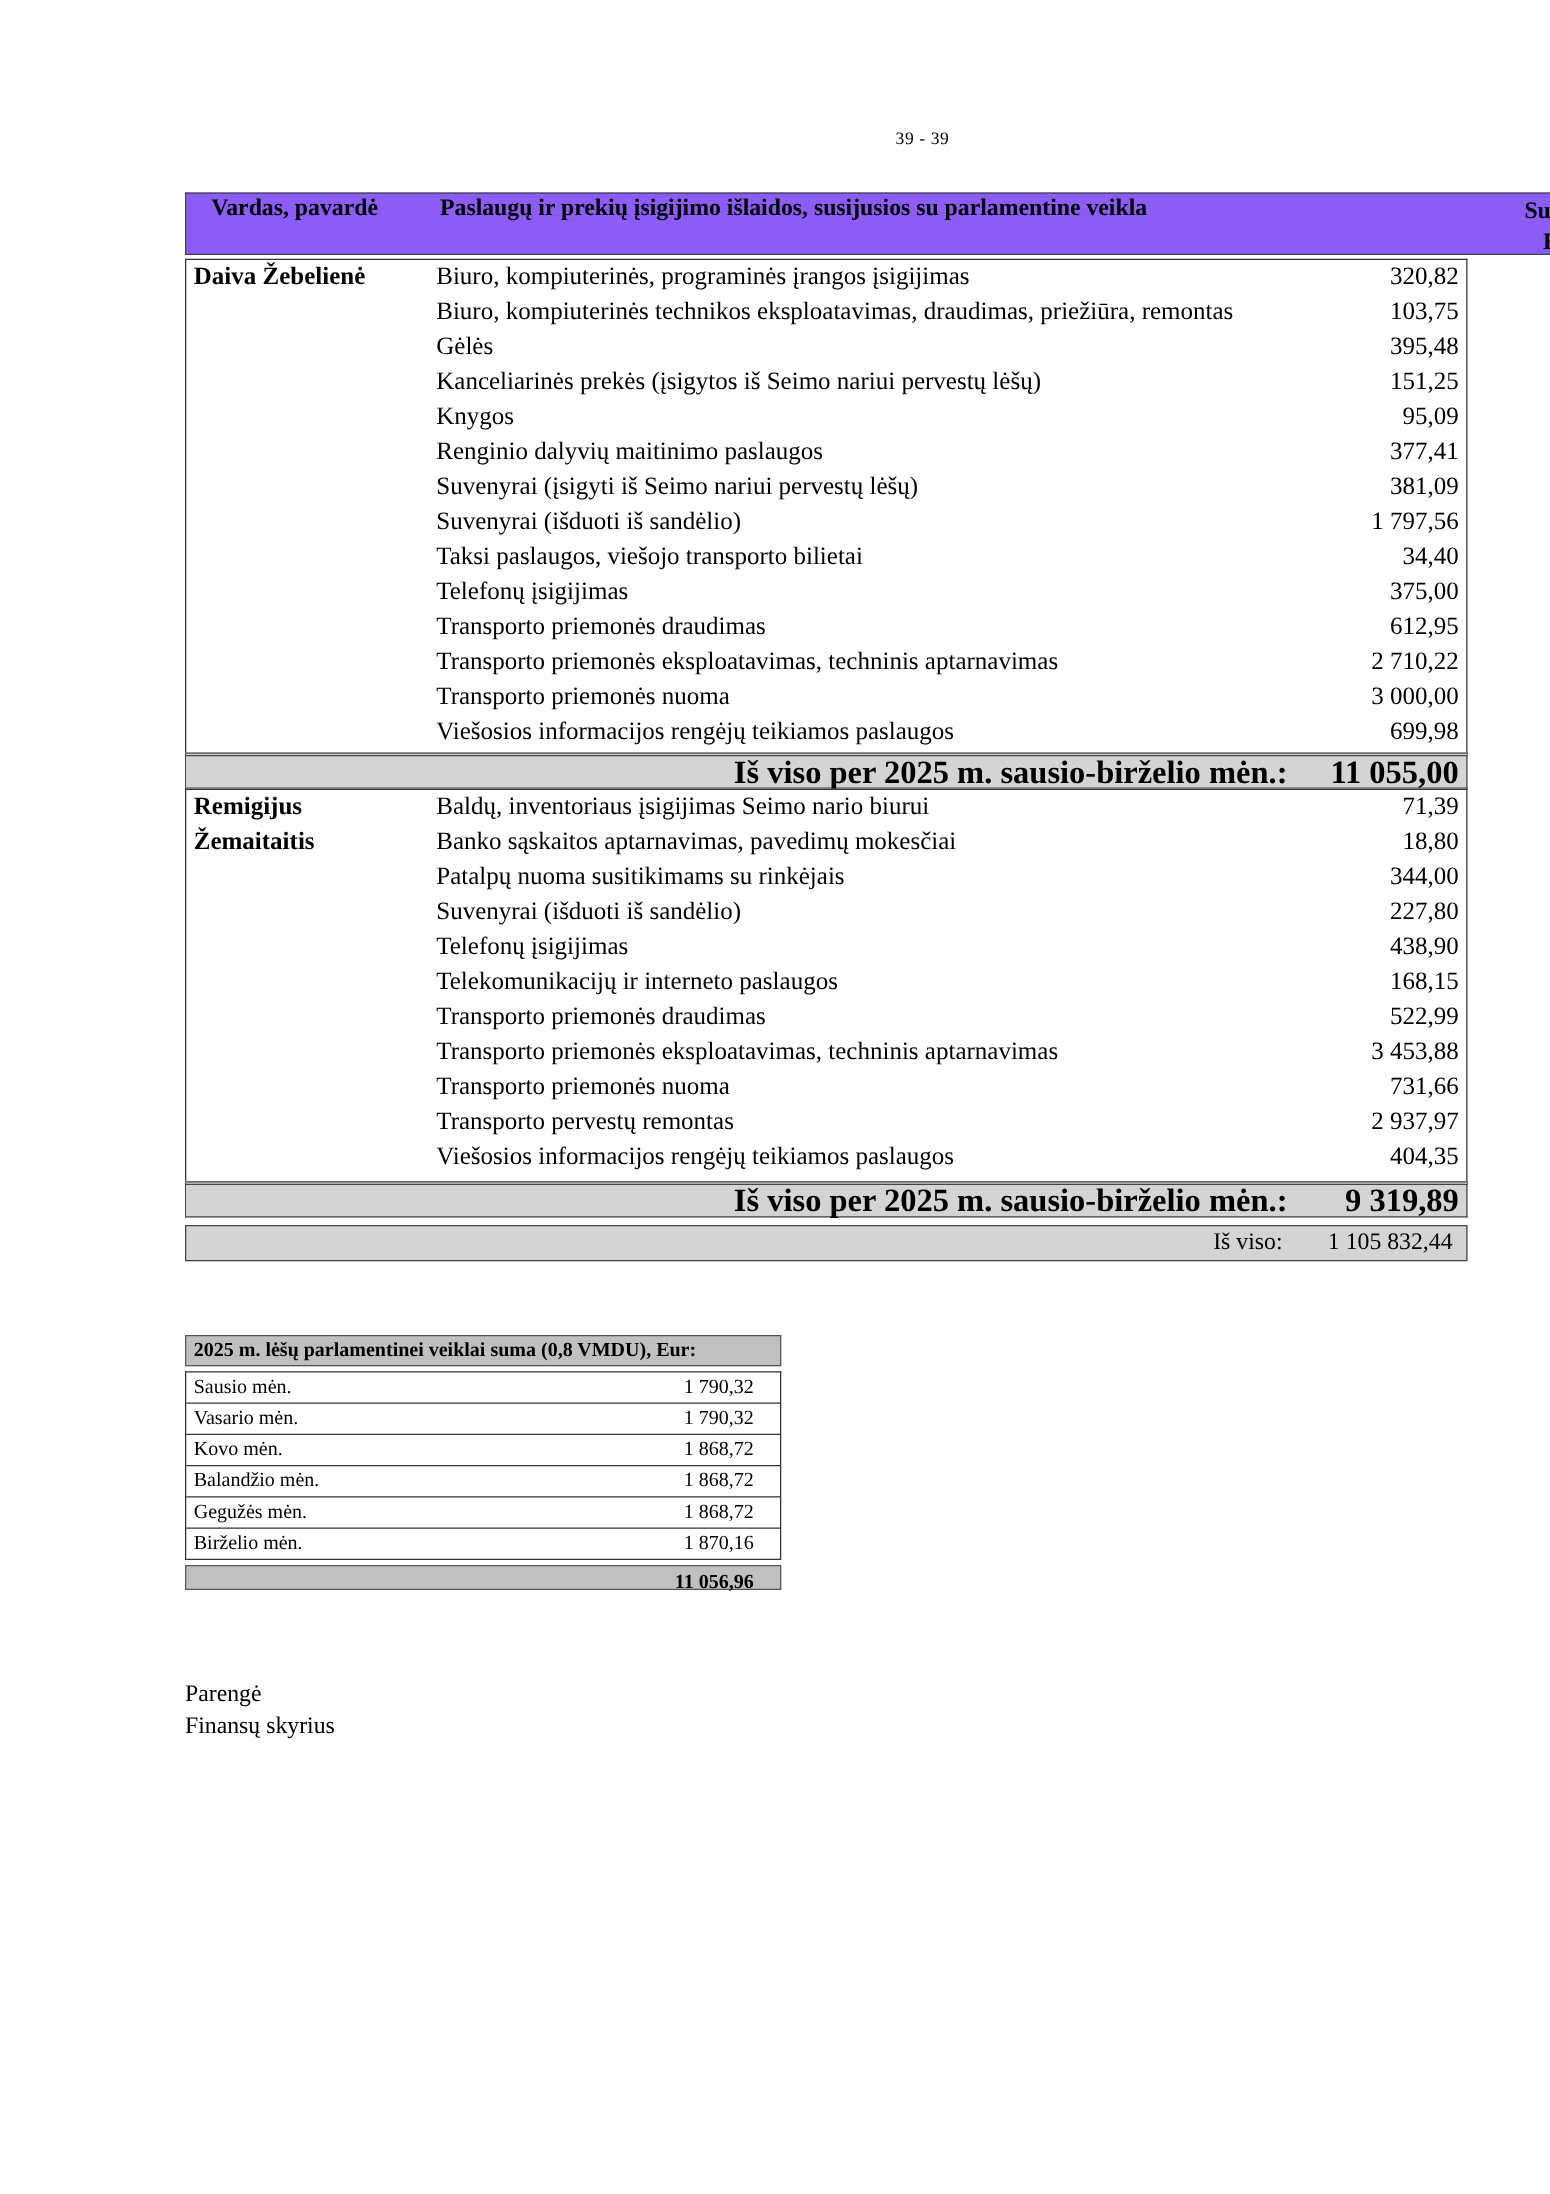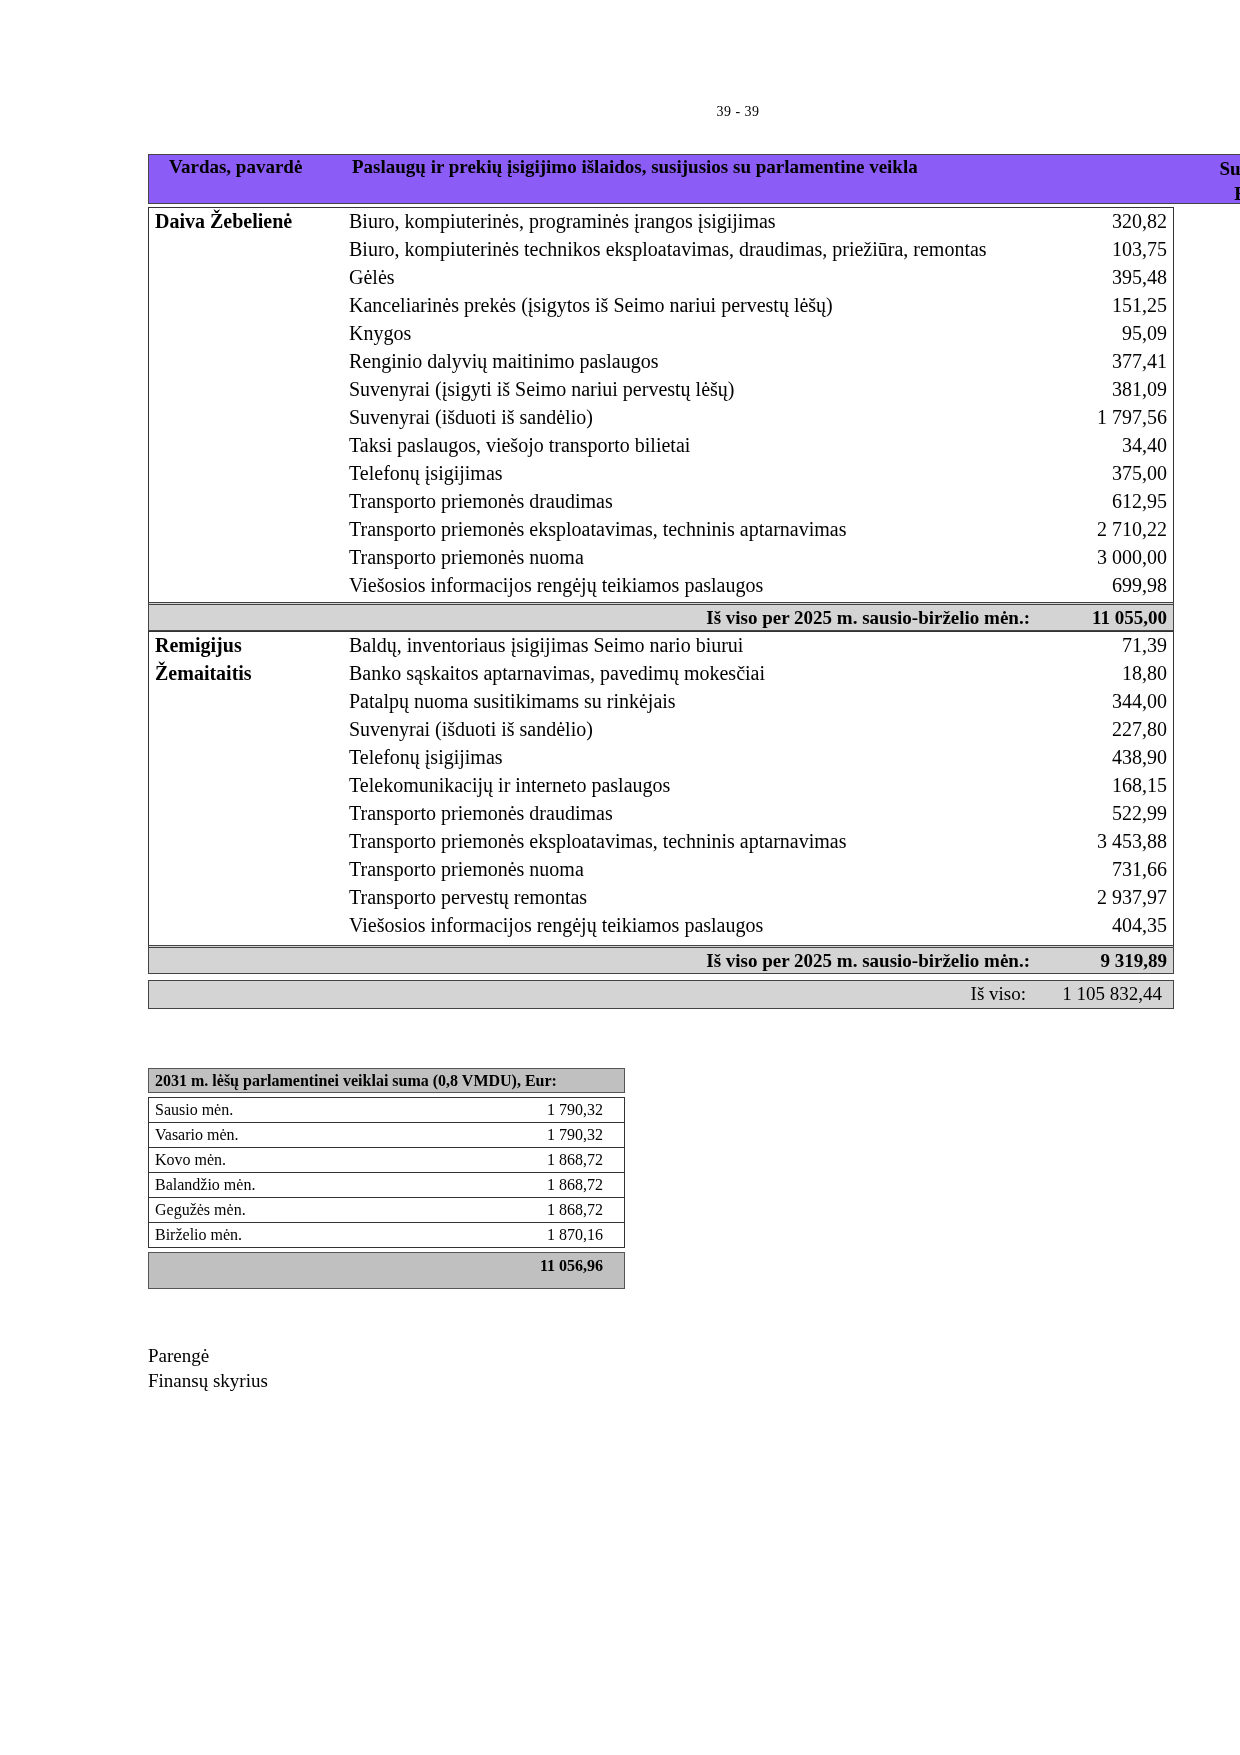--- a/index.html
+++ b/index.html
@@ -24,21 +24,21 @@
       position: absolute; left: 148px; width: 1026px; box-sizing: border-box;
       border: 1.5px solid #333; border-bottom: none; background: #fff;
     }
     .row { position: relative; height: 28px; font-size: 20px; line-height: 26px; }
     .row .name { position: absolute; left: 6px; top: 0; font-weight: bold; }
     .row .desc { position: absolute; left: 200px; top: 0; white-space: nowrap; }
     .row .val { position: absolute; right: 6px; top: 0; text-align: right; }
     .subtotal {
       position: absolute; left: 148px; width: 1026px; height: 29px; box-sizing: border-box;
       background: #d4d4d4; border: 1.5px solid #444; border-top: 3px double #444;
-      font-weight: bold; font-size: 19px; line-height: 26px;
+      font-weight: bold; font-size: 26px; line-height: 26px;
     }
     .subtotal .lbl { position: absolute; right: 143px; top: 0; }
     .subtotal .val { position: absolute; right: 6px; top: 0; }
     .grand {
       position: absolute; left: 148px; top: 980px; width: 1026px; height: 29px; box-sizing: border-box;
       background: #d4d4d4; border: 1.5px solid #444;
       font-weight: normal; font-size: 19px; line-height: 26px;
     }
     .grand .lbl { position: absolute; right: 147px; top: 0; }
     .grand .val { position: absolute; right: 11px; top: 0; }
@@ -49,21 +49,21 @@
       font-weight: bold; font-size: 16px; line-height: 23px; padding-left: 6px; white-space: nowrap; overflow: hidden;
     }
     .mini-rows { margin-top: 4px; border: 1px solid #333; border-bottom: none; text-align: right; }
     .mini-row {
       height: 25px; border-bottom: 1px solid #333; box-sizing: border-box; position: relative;
       line-height: 23px;
     }
     .mini-row .m-lbl { position: absolute; left: 6px; top: 0; }
     .mini-row .m-val { position: absolute; right: 21px; top: 0; }
     .mini-total {
-      margin-top: 4px; height: 37px; background: #c0c0c0; border: 1px solid #555; box-sizing: border-box;
+      margin-top: 4px; height: 20px; background: #c0c0c0; border: 1px solid #555; box-sizing: border-box;
       position: relative; font-weight: bold; line-height: 26px;
     }
     .mini-total .m-val { position: absolute; right: 21px; top: 0; }
     .footer { position: absolute; left: 148px; top: 1343px; font-size: 19px; line-height: 25px; }
   </style>
 </head>
 <body>
 
 <div class="page-num">39 - 39</div>
 
@@ -196,21 +196,21 @@
   <span class="lbl">Iš viso per 2025 m. sausio-birželio mėn.:</span>
   <span class="val">9 319,89</span>
 </div>
 
 <div class="grand">
   <span class="lbl">Iš viso:</span>
   <span class="val">1 105 832,44</span>
 </div>
 
 <div class="mini">
-  <div class="mini-header">2031 m. lėšų parlamentinei veiklai suma (0,8 VMDU), Eur:</div>
+  <div class="mini-header">2025 m. lėšų parlamentinei veiklai suma (0,8 VMDU), Eur:</div>
   <div class="mini-rows" id="minirows">
       <div class="mini-row">
         <span class="m-lbl">Sausio mėn.</span>
         <span class="m-val">1 790,32</span>
       </div>
       <div class="mini-row">
         <span class="m-lbl">Vasario mėn.</span>
         <span class="m-val">1 790,32</span>
       </div>
       <div class="mini-row">

